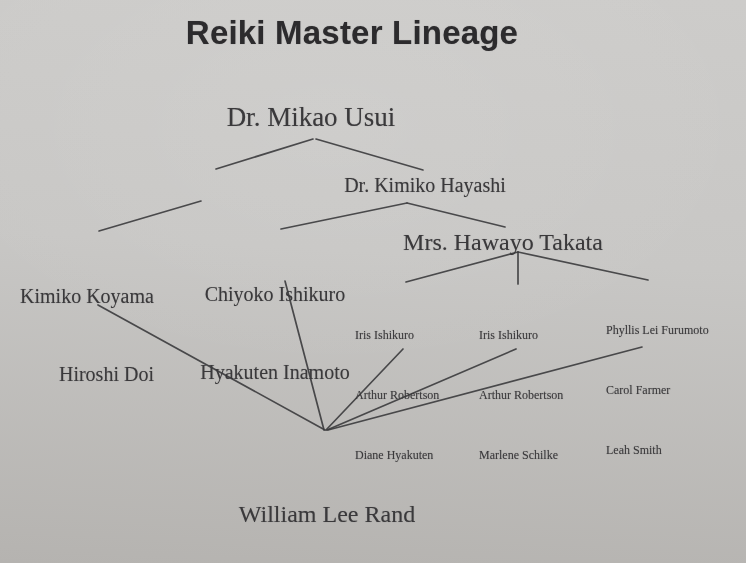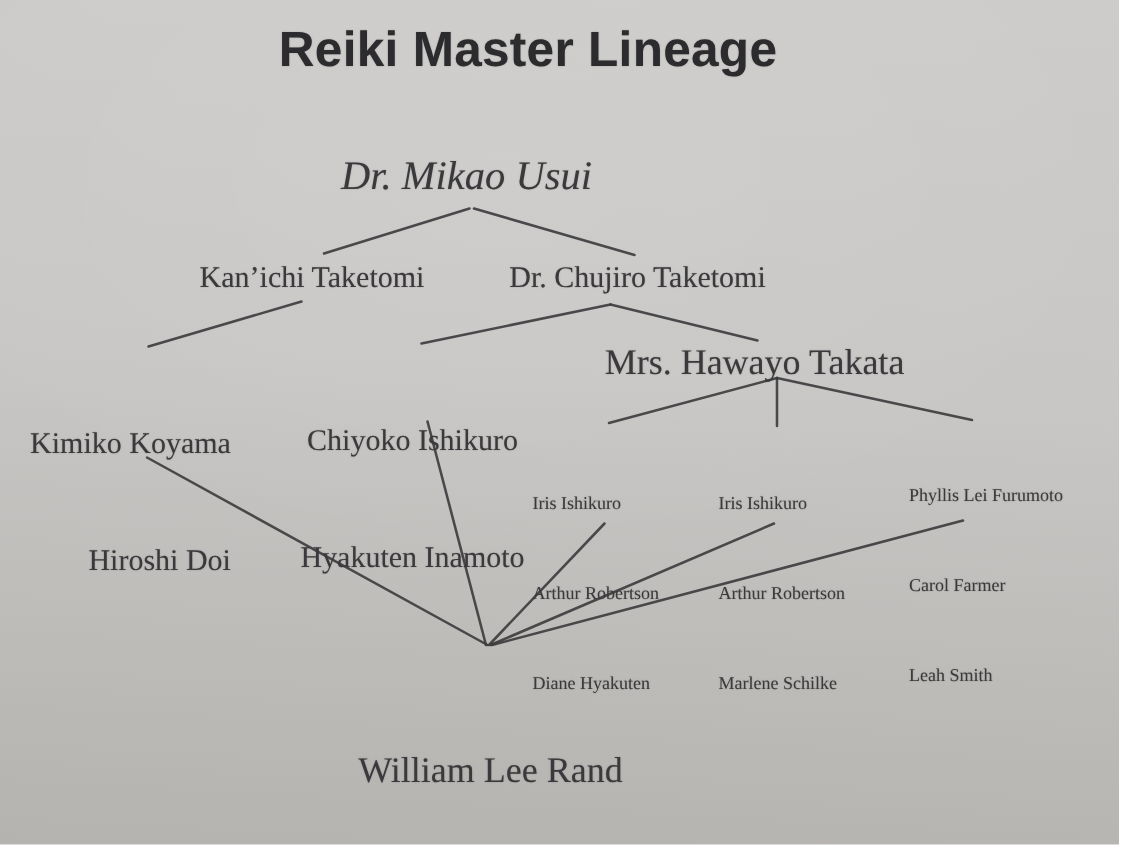--- a/index.html
+++ b/index.html
@@ -22,21 +22,21 @@
   }
   .centered { transform:translateX(-50%); text-align:center; }
   .title {
     left:352px; top:14px;
     font-family:"Liberation Sans", sans-serif;
     font-weight:600;
     font-size:33px;
     color:#2c2b2d;
     letter-spacing:0.2px;
   }
-  .usui      { left:311px; top:102px; font-size:27px;font-style:italic; }
+  .usui      { left:311px; top:102px; font-size:27px; }
   .taketomi  { left:208px; top:174px; font-size:20px; }
   .hayashi   { left:425px; top:174px; font-size:20px; }
   .koyama    { left:87px;  top:231px; font-size:20px; line-height:26px;text-align:right; }
   .yamaguchi { left:275px; top:229px; font-size:20px; line-height:26px; }
   .takata    { left:503px; top:229px; font-size:24px;font-family:Liberation Serif, serif; }
   .group     { font-size:12px; line-height:20px; }
   .group1    { left:355px; top:285px; }
   .group2    { left:479px; top:285px; }
   .group3    { left:606px; top:280px; }
   .rand      { left:327px; top:434px; font-size:24px; line-height:32px; }
@@ -59,22 +59,21 @@
     <line x1="285" y1="281" x2="324" y2="430"></line>
     <line x1="403" y1="349" x2="326" y2="430"></line>
     <line x1="516" y1="349" x2="327" y2="430"></line>
     <line x1="642" y1="347" x2="328" y2="430"></line>
   </svg>
 
   <div class="node title centered">Reiki Master Lineage</div>
 
   <div class="node usui centered">Dr. Mikao Usui</div>
 
-  <div class="node taketomi centered">Kan’ichi Taketomi</div>
-  <div class="node hayashi centered">Dr. Chujiro Taketomi</div>
+  <div class="node hayashi centered">Dr. Kimiko Hayashi</div>
 
   <div class="node koyama centered">
     <div>Kimiko Koyama</div>
     <div>Hiroshi Doi</div>
   </div>
 
   <div class="node yamaguchi centered">
     <div>Chiyoko Ishikuro</div>
     <div>Hyakuten Inamoto</div>
   </div>

